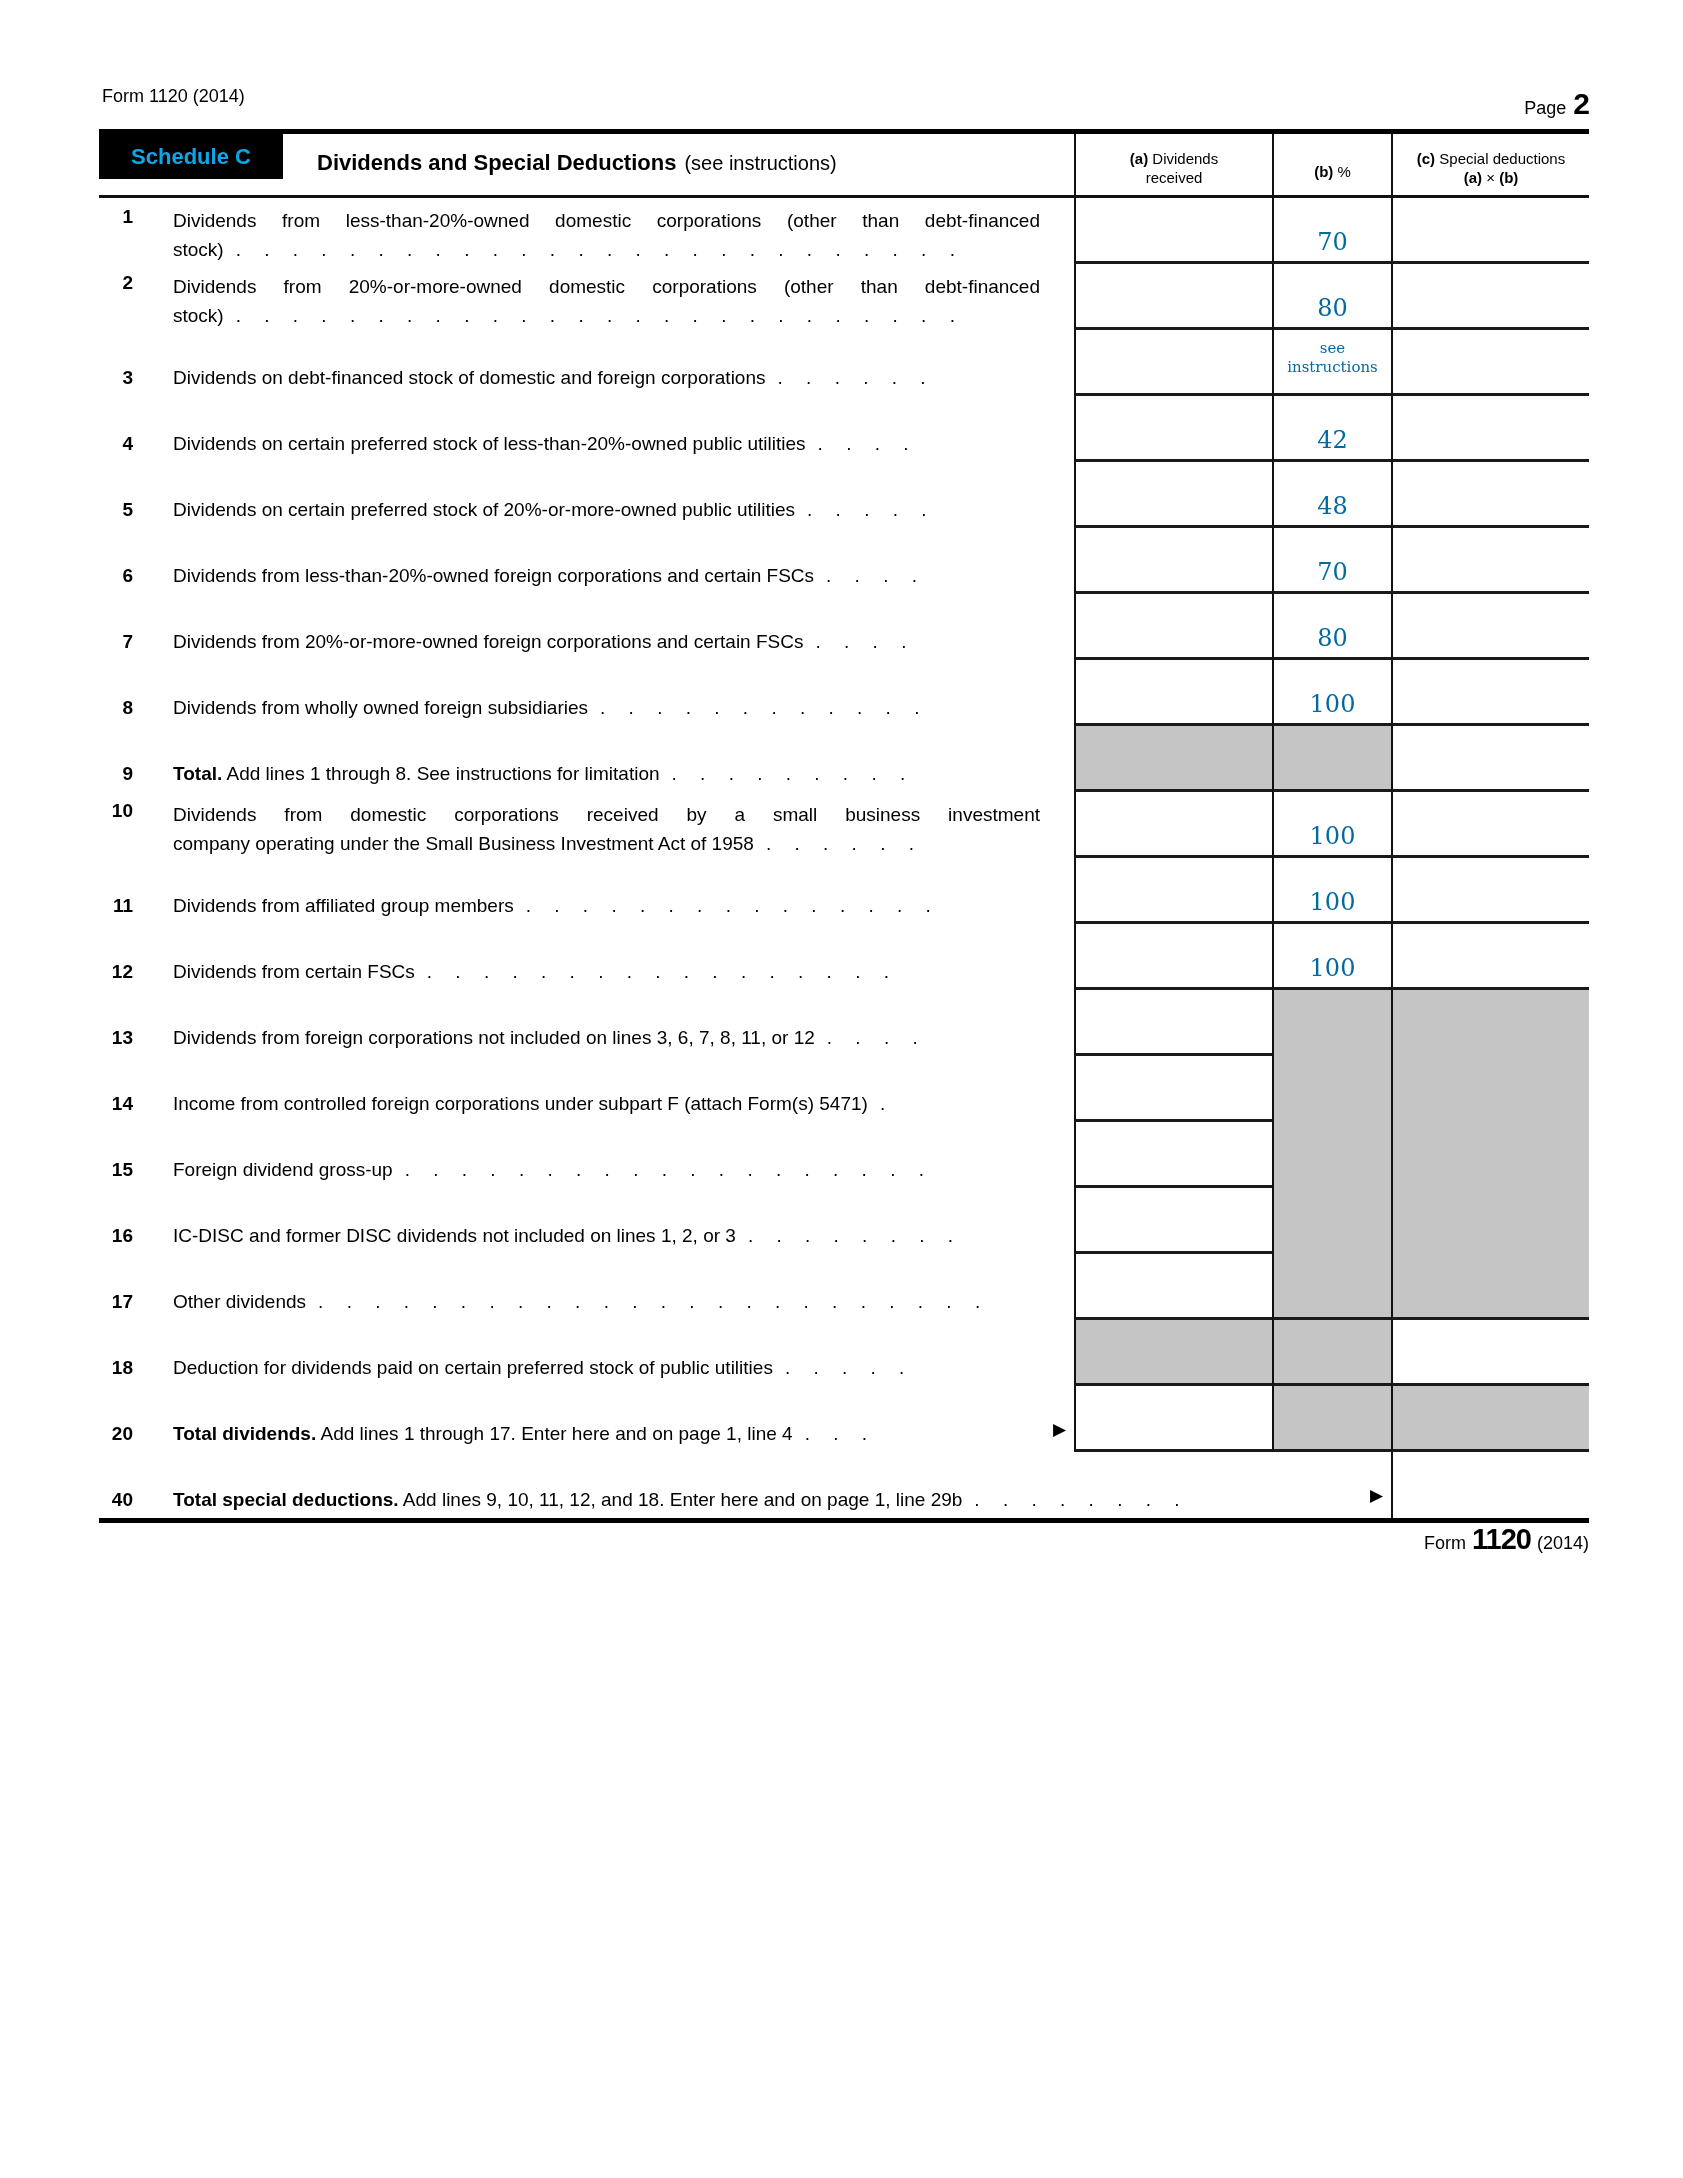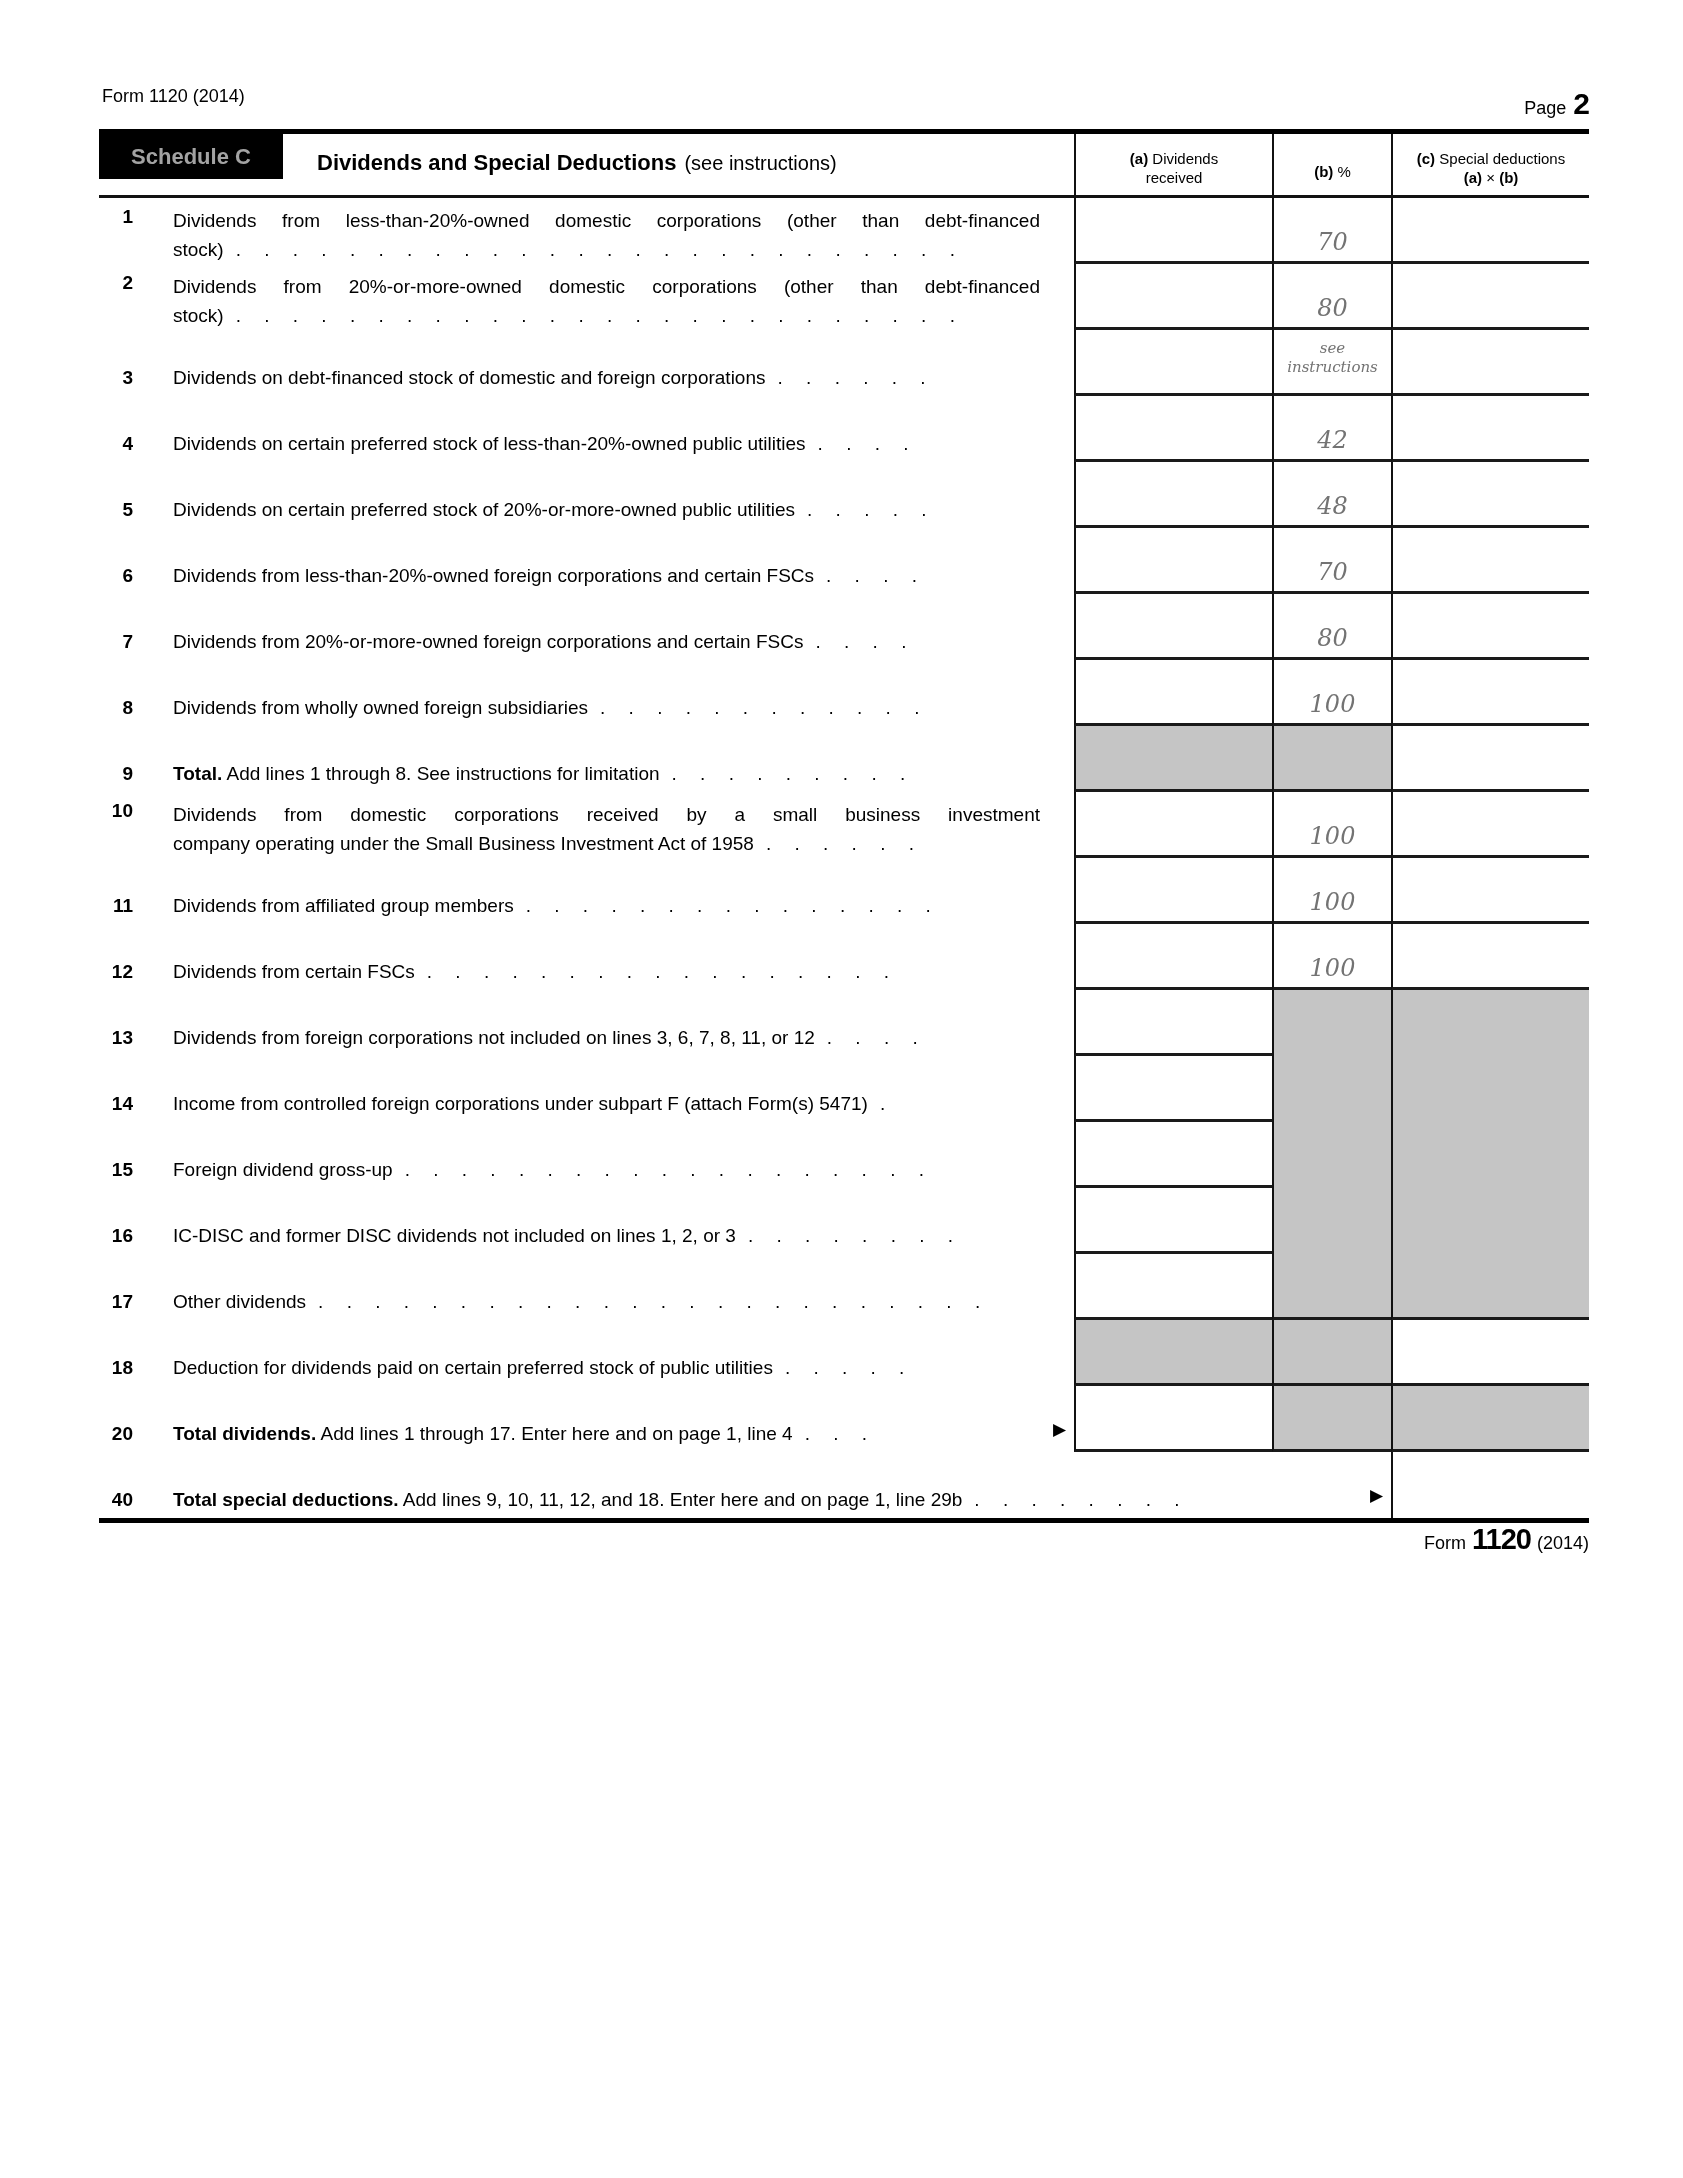--- a/index.html
+++ b/index.html
@@ -12,21 +12,21 @@
   .topright .pg{font-size:18px;}
   .topright .pn{font-size:30px;font-weight:bold;letter-spacing:-1px;}
 
   
   .ctable{position:absolute;left:99px;top:129px;width:1490px;
           border-top:5px solid #000;border-bottom:5px solid #000;}
 
   
   .hband{display:flex;height:64px;border-bottom:3px solid #111;position:relative;box-sizing:border-box;}
   .hdesc{flex:1;position:relative;}
-  .schedbox{position:absolute;left:0;top:0;width:184px;height:45px;background:#000;color:#a3a3a3;
+  .schedbox{position:absolute;left:0;top:0;width:184px;height:45px;background:#000;color:#0ea5e9;
             font-weight:bold;font-size:22px;display:flex;align-items:center;justify-content:center;}
   .htitle{position:absolute;left:218px;top:16px;white-space:nowrap;}
   .htitle .t1{font-weight:bold;font-size:22px;}
   .htitle .t2{font-size:20px;margin-left:8px;}
   .hcell{box-sizing:border-box;border-left:2px solid #111;display:flex;flex-direction:column;
          justify-content:flex-end;align-items:center;text-align:center;
          font-size:15px;line-height:19px;padding-bottom:8px;}
   .hcell b{font-weight:bold;}
   .ha{width:198px;justify-content:flex-end;}.hb{width:119px;padding-bottom:14px;}.hc{width:198px;}
 
@@ -39,21 +39,21 @@
   .row.double .num,.row.double .dtext{padding-top:8px;}
   .row.double .dtext{line-height:29px;}
   .jline{display:block;text-align:justify;text-align-last:justify;}
   .dots{word-spacing:18px;padding-left:12px;white-space:nowrap;}
   .rarrow{position:absolute;right:8px;bottom:12px;font-size:17px;}
   .cell{box-sizing:border-box;border-left:2px solid #111;border-bottom:3px solid #1a1a1a;}
   .ca{width:198px;}.cb{width:119px;}.cc{width:198px;}
   .cell.nb{border-bottom:none;}
   .row:last-child .cell{border-bottom:none;}
   .shade{background:#c5c5c5;}
-  .val{font-family:"DejaVu Serif",serif;font-style:italic;font-size:24px;color:#737373;
+  .val{font-family:"DejaVu Serif",serif;font-size:24px;color:#0369a1;
        text-align:center;padding-top:30px;}
   .val.small{font-size:15px;line-height:19px;padding-top:9px;}
 
   
   .footer{position:absolute;top:1523px;right:94px;display:flex;align-items:baseline;gap:6px;}
   .footer .f1{font-size:18px;}
   .footer .f2{font-size:29px;font-weight:bold;letter-spacing:-1px;}
   .footer .f3{font-size:18px;}
 </style>
 </head>

